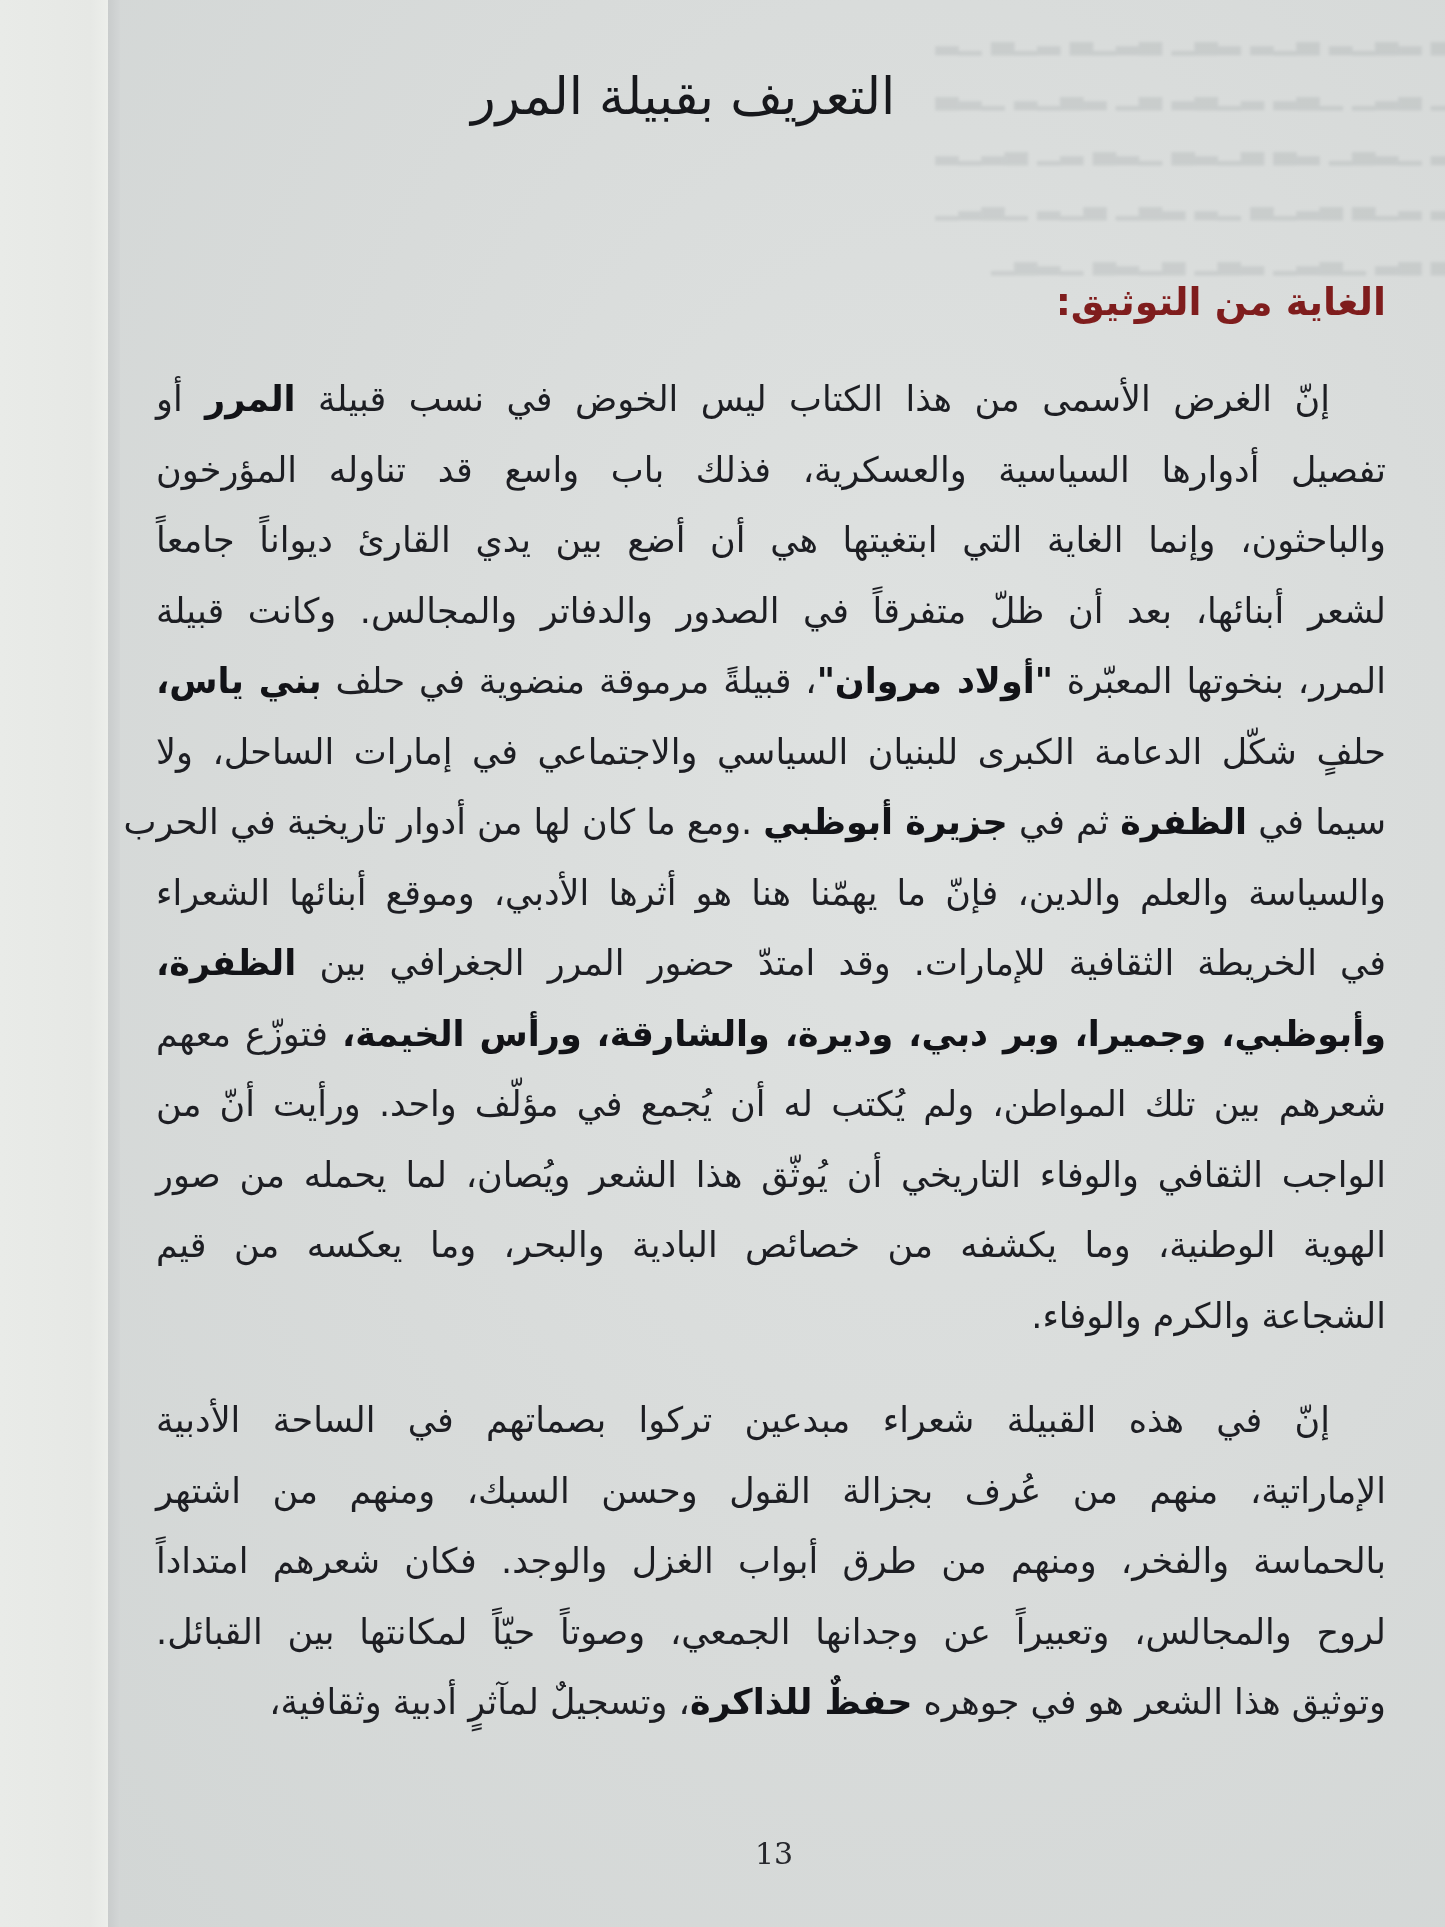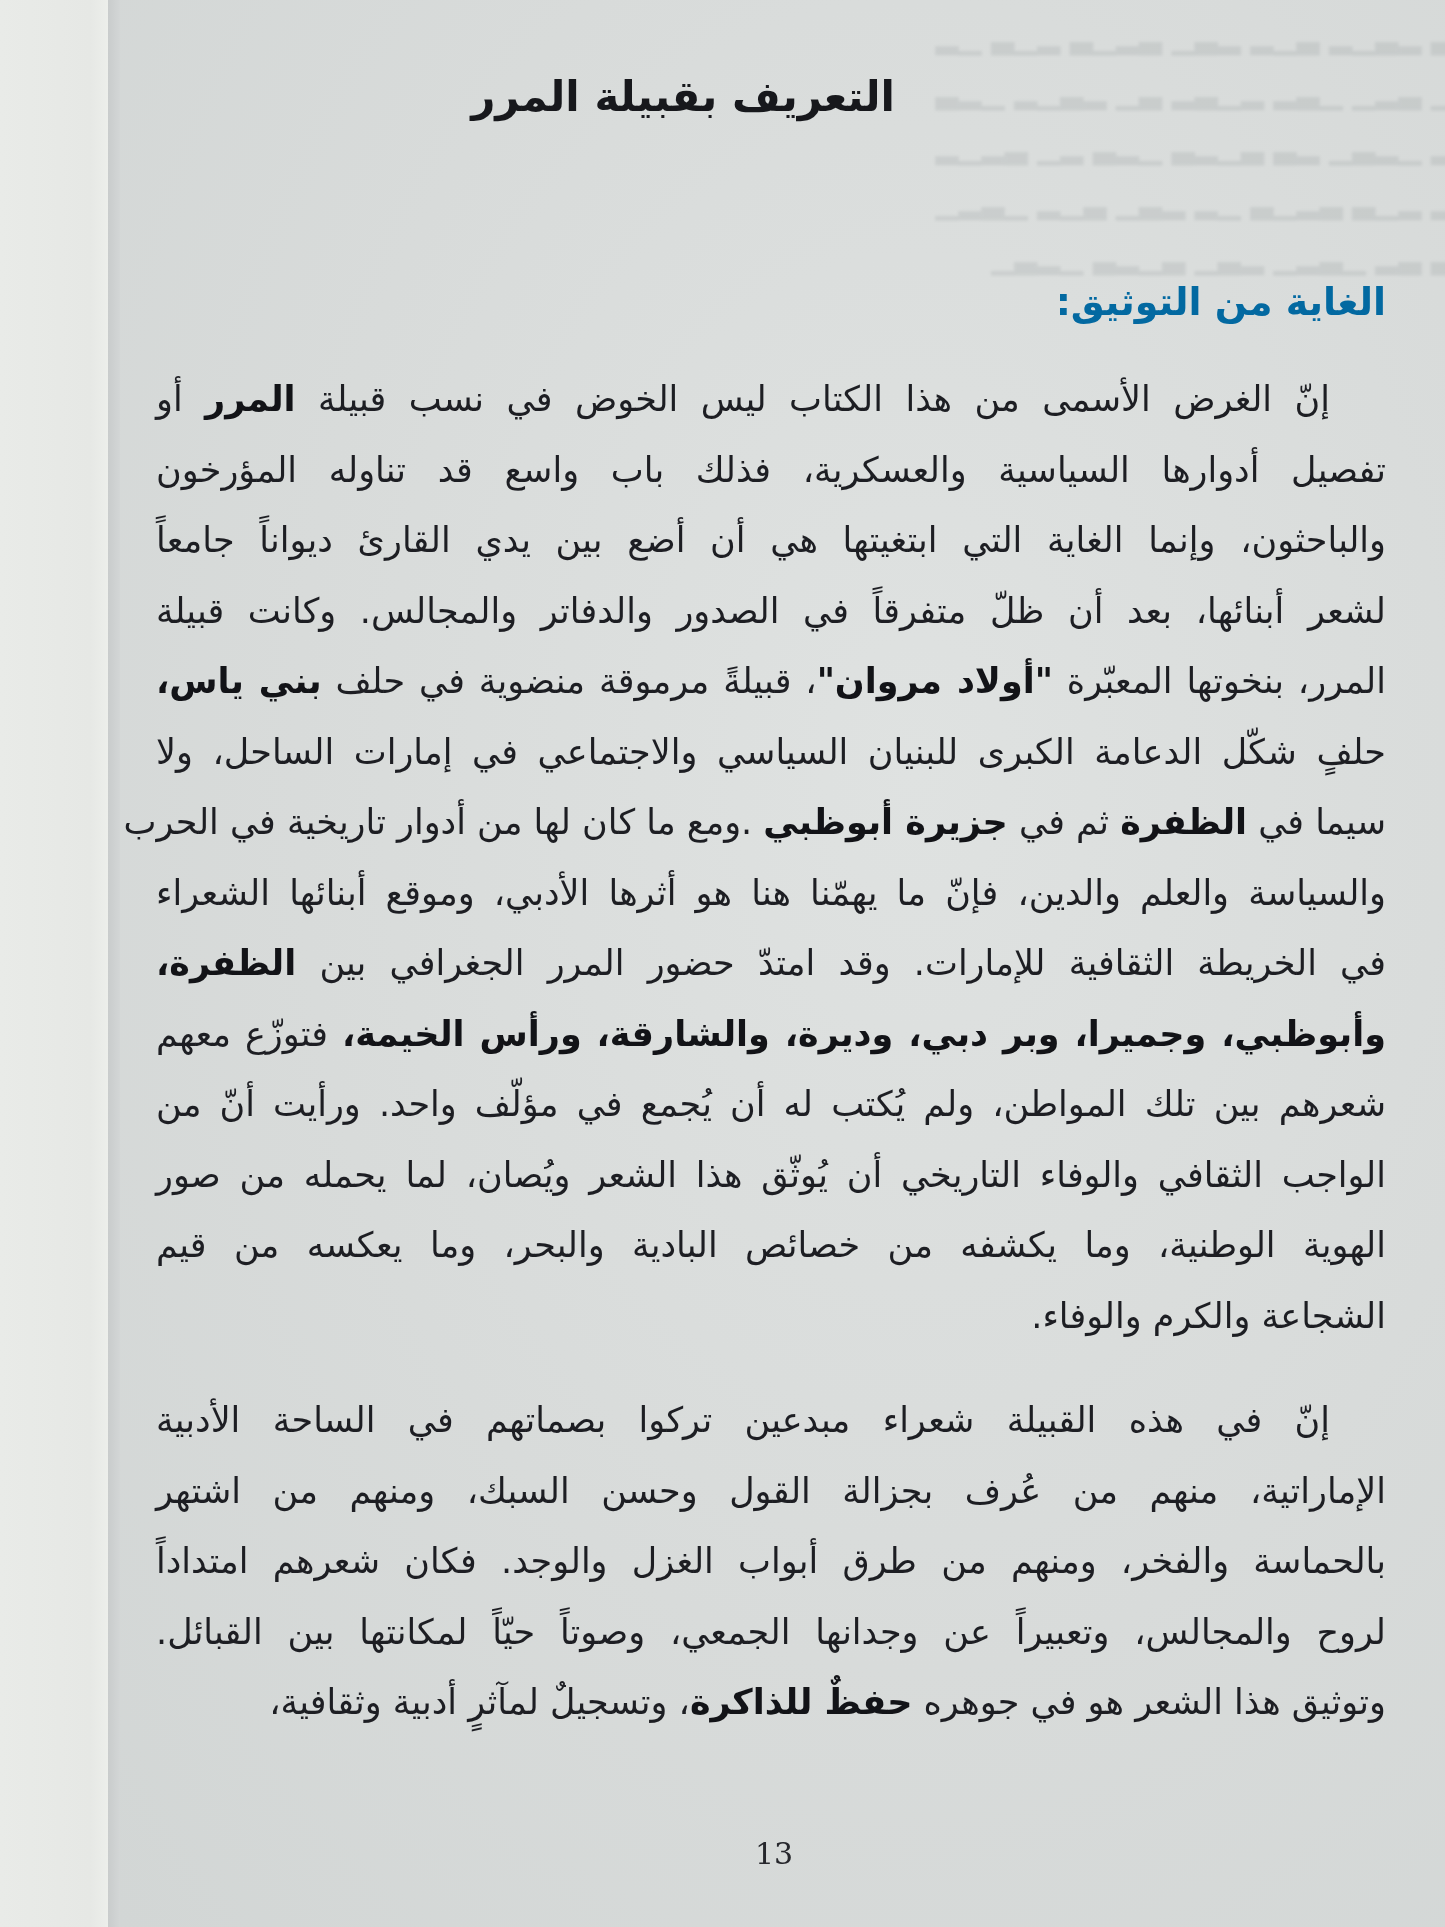--- a/index.html
+++ b/index.html
@@ -64,34 +64,34 @@
     direction: rtl;
     color: #1c1d22;
   }
   .title {
     position: absolute;
     top: 62px;
     left: 0;
     width: 1050px;
     text-align: center;
     font-family: "DejaVu Sans", sans-serif;
-    font-weight: bold;
-    font-size: 42px;
+    font-weight: normal;
+    font-size: 51px;
     line-height: 70px;
     color: #17181c;
   }
   .subhead {
     position: absolute;
     top: 272px;
     right: 14px;
     font-family: "DejaVu Sans", sans-serif;
     font-weight: bold;
     font-size: 38px;
     line-height: 60px;
-    color: #0369a1;
+    color: #7f1d1d;
     text-align: right;
   }
   .para {
     position: absolute;
     right: 14px;
     width: 1230px;
     font-family: "DejaVu Sans", sans-serif;
     font-size: 35px;
     line-height: 70.5px;
     text-align: justify;

